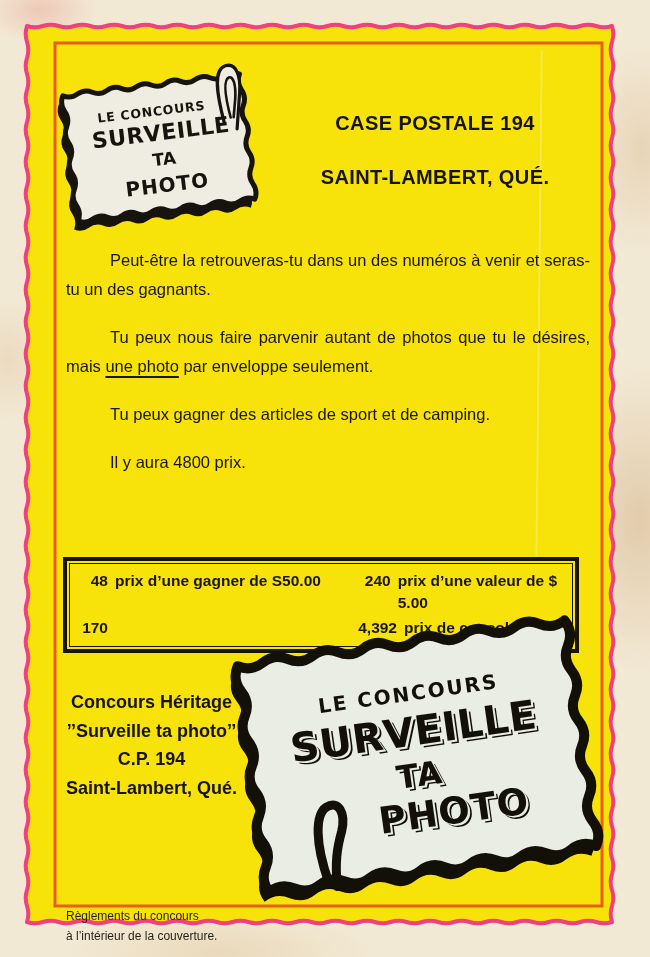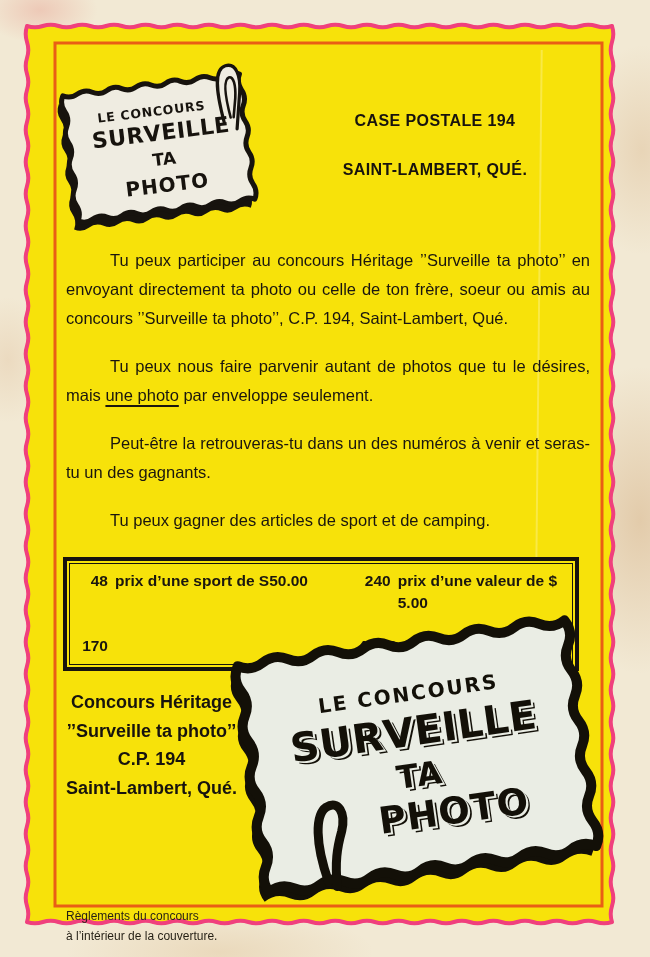--- a/index.html
+++ b/index.html
@@ -26,34 +26,34 @@
     transform:rotate(-7deg);color:#17130e;text-align:center;
     font-family:"DejaVu Sans",sans-serif;font-weight:bold;line-height:1;
   }
   .tb-eyebrow{font-size:12.5px;letter-spacing:.8px;margin-bottom:4px;margin-right:14px;}
   .tb-l1{font-size:22px;letter-spacing:.5px;margin-bottom:7px;}
   .tb-l2{font-size:17px;margin-bottom:7px;}
   .tb-l3{font-size:20px;letter-spacing:1px;}
 
   
   .postal{position:absolute;left:300px;top:112px;width:270px;z-index:3;text-align:center;
-    color:#17130e;font-weight:bold;font-size:16px;letter-spacing:.4px;}
+    color:#17130e;font-weight:bold;font-size:20px;letter-spacing:.4px;}
   .postal-l1{margin-bottom:31px;}
 
   
   .body-copy{position:absolute;left:66px;top:246px;width:524px;z-index:3;
     color:#1a160f;font-size:16.5px;line-height:29px;text-align:justify;}
   .body-copy p{margin:0 0 19px 0;text-indent:44px;}
   .ul{text-decoration:underline;text-decoration-thickness:2px;text-underline-offset:4px;}
 
   
   .prize-box{position:absolute;left:63px;top:557px;width:516px;z-index:3;
     border:4px solid #17130e;background:#f7e20a;box-sizing:border-box;}
   .prize-inner{border:1.5px solid #17130e;margin:2px;padding:6px 8px 7px 8px;}
-  .prize-grid{display:grid;grid-template-columns:252px 1fr;row-gap:21px;
+  .prize-grid{display:grid;grid-template-columns:252px 1fr;row-gap:3px;
     color:#1a160f;font-weight:bold;font-size:15.5px;line-height:22px;}
   .prize-cell{display:flex;}
   .pnum{text-align:right;margin-right:7px;white-space:pre;}
   .pnum-l{width:30px;}
   .pnum-r{width:44px;margin-left:23px;}
 
   
   .bottom-address{position:absolute;left:66px;top:688px;z-index:3;color:#17130e;
     font-weight:bold;font-size:18px;line-height:28.5px;text-align:center;}
 
@@ -101,33 +101,32 @@
     <div class="tb-l2">TA</div>
     <div class="tb-l3">PHOTO</div>
   </div>
 
   <div class="postal">
     <div class="postal-l1">CASE POSTALE 194</div>
     <div class="postal-l2">SAINT-LAMBERT, QUÉ.</div>
   </div>
 
   <div class="body-copy">
-    <p>Tu peux participer au concours Héritage ’’Surveille ta photo’’ en envoyant directement ta photo ou celle de ton frère, soeur ou amis au concours ’’Surveille ta photo’’, C.P. 194, Saint-Lambert, Qué.</p>
+    <p>Peut-être la retrouveras-tu dans un des numéros à venir et seras-tu un des gagnants.</p>
     <p><span>Tu peux nous faire parvenir autant de photos que tu le désires, mais </span><span class="ul">une photo</span><span> par enveloppe seulement.</span></p>
-    <p>Peut-être la retrouveras-tu dans un des numéros à venir et seras-tu un des gagnants.</p>
     <p>Tu peux gagner des articles de sport et de camping.</p>
     <p>Il y aura 4800 prix.</p>
   </div>
 
   <div class="prize-box">
     <div class="prize-inner">
       <div class="prize-grid">
         <div class="prize-cell">
           <span class="pnum pnum-l">48</span>
-          <span>prix d’une sport de S50.00</span>
+          <span>prix d’une gagner de S50.00</span>
         </div>
         <div class="prize-cell">
           <span class="pnum pnum-r">240</span>
           <span>prix d’une valeur de $  5.00</span>
         </div>
         <div class="prize-cell">
           <span class="pnum pnum-l">170</span>
         </div>
         <div class="prize-cell">
           <span class="pnum pnum-r">4,392</span>

